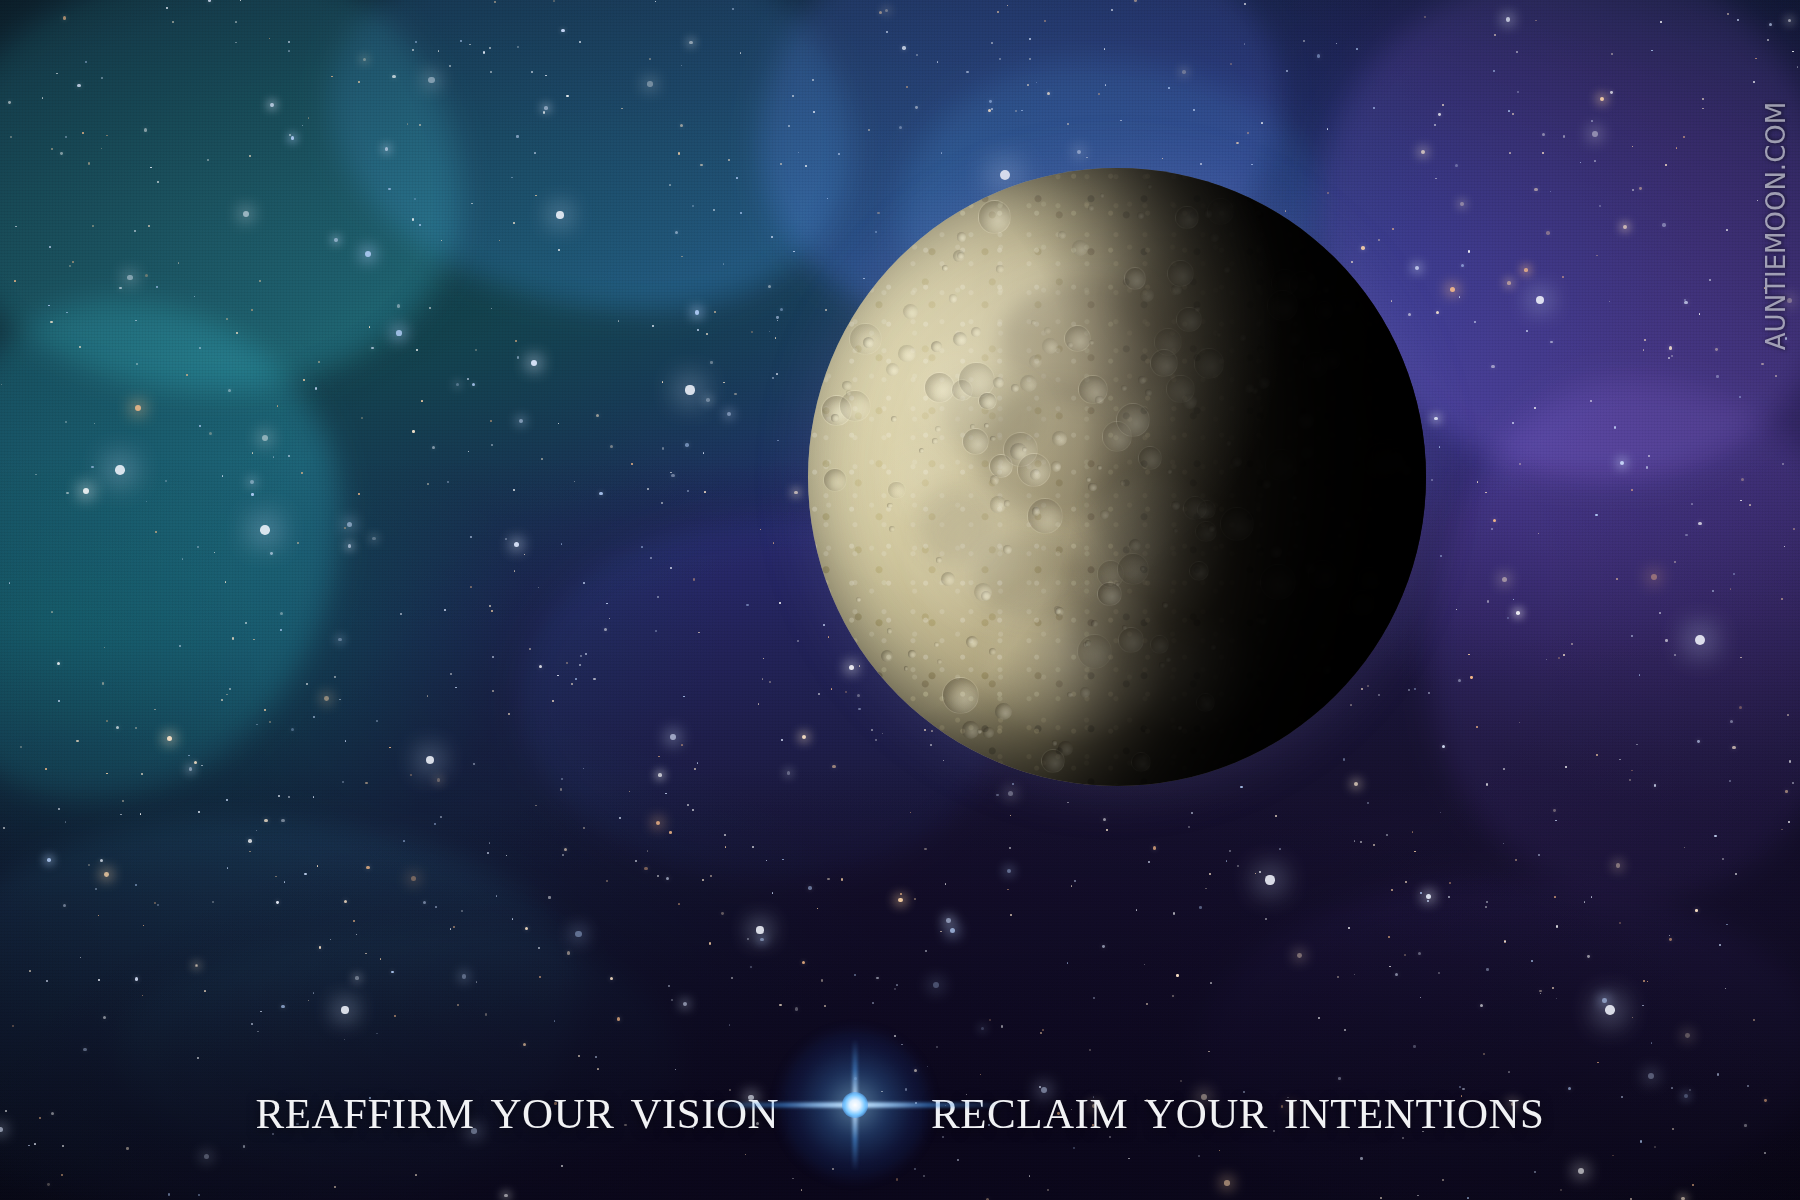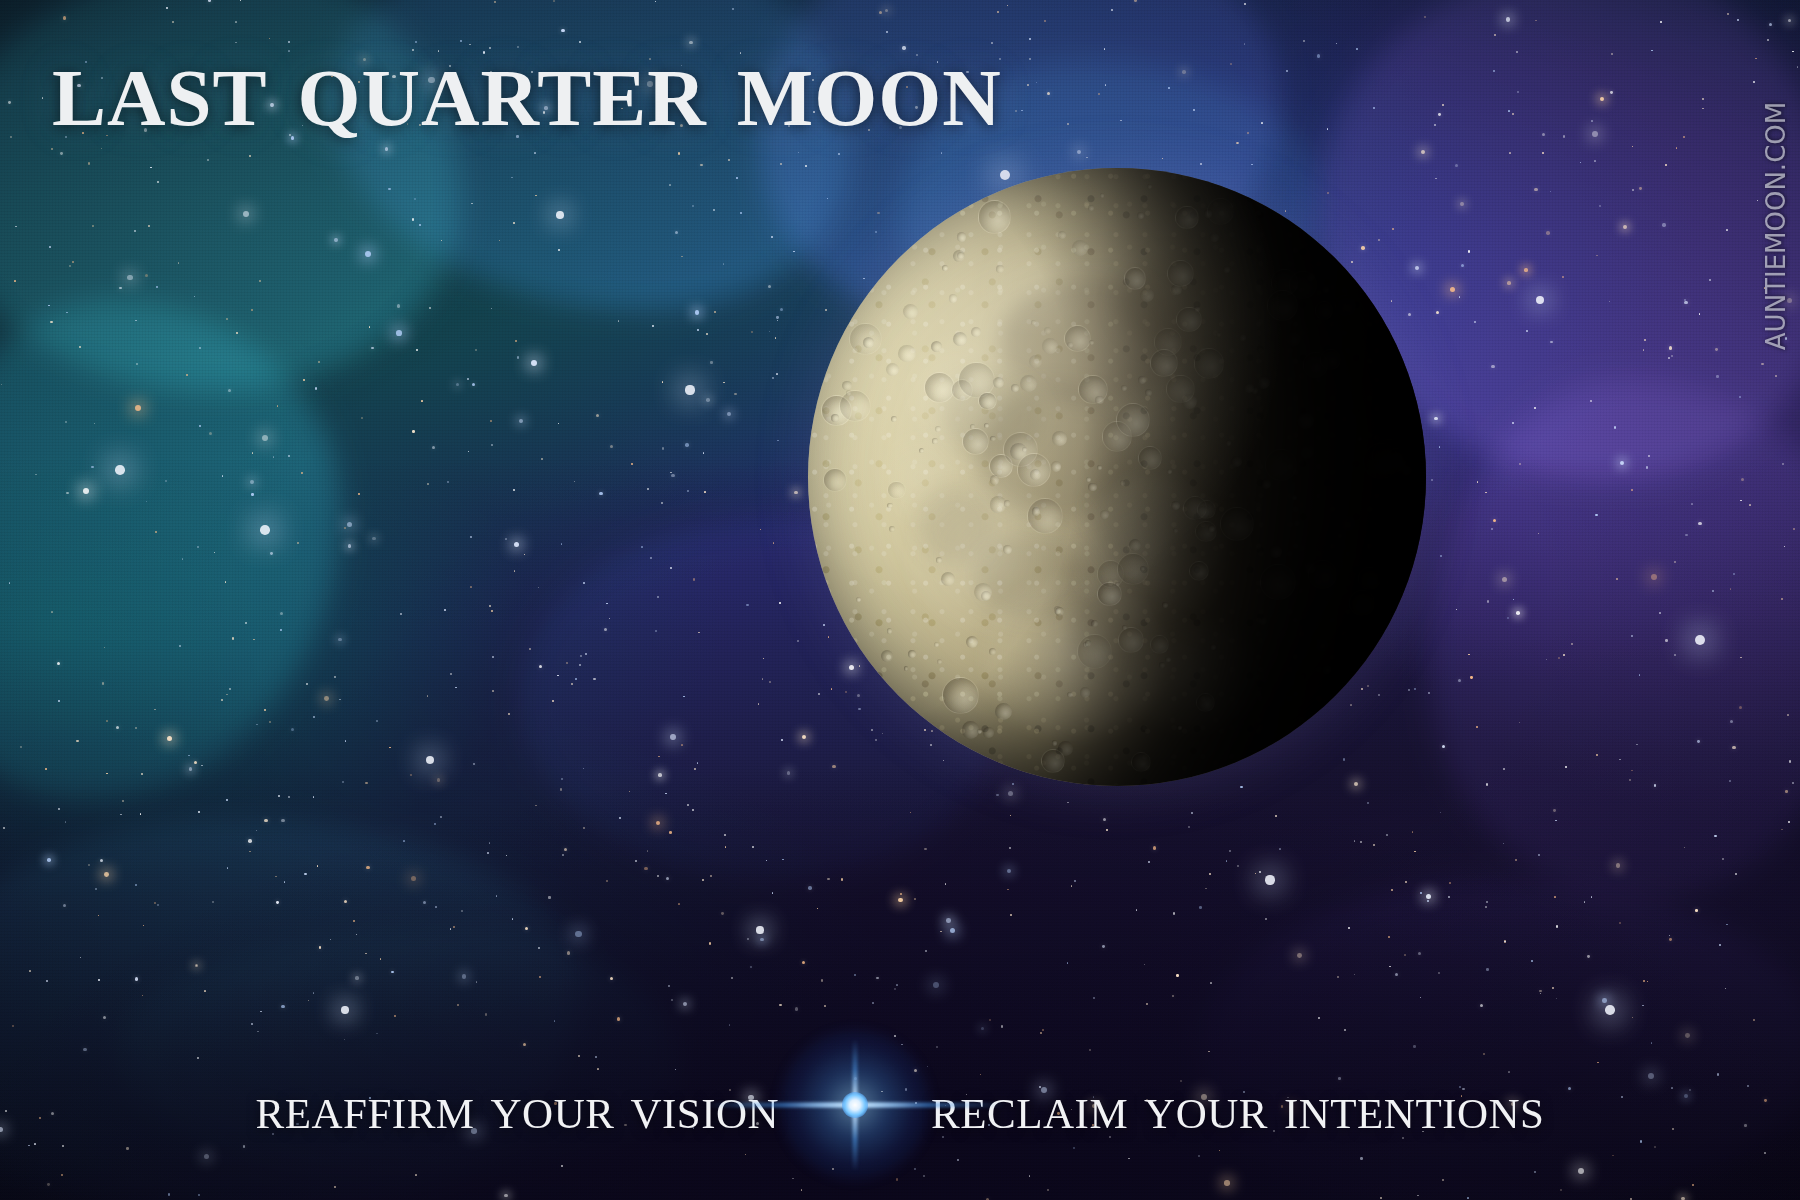--- a/index.html
+++ b/index.html
@@ -1457,21 +1457,20 @@
         <div class="crater" style="left: 80.6px; top: 357.8px; width: 6.7px; height: 6.7px; background: radial-gradient(circle at 62% 62%, rgba(255, 252, 232, 0.19) 0%, rgba(255, 250, 228, 0.07) 48%, rgba(255, 250, 228, 0) 72%); box-shadow: rgba(26, 20, 12, 0.24) 1.1px 0.8px 2px inset;"></div>
         <div class="crater" style="left: 369.3px; top: 556.8px; width: 5px; height: 5px; background: radial-gradient(circle at 62% 62%, rgba(255, 252, 232, 0.25) 0%, rgba(255, 250, 228, 0.1) 48%, rgba(255, 250, 228, 0) 72%); box-shadow: rgba(26, 20, 12, 0.22) 0.8px 0.6px 1.5px inset;"></div>
         <div class="crater" style="left: 148.5px; top: 83.8px; width: 7.1px; height: 7.1px; background: radial-gradient(circle at 62% 62%, rgba(255, 252, 232, 0.22) 0%, rgba(255, 250, 228, 0.09) 48%, rgba(255, 250, 228, 0) 72%); box-shadow: rgba(26, 20, 12, 0.21) 1.1px 0.9px 2.1px inset;"></div>
         <div class="crater" style="left: 346.3px; top: 160px; width: 28px; height: 28px; background: radial-gradient(circle at 62% 62%, rgba(255, 252, 232, 0.15) 0%, rgba(255, 250, 228, 0.06) 48%, rgba(255, 250, 228, 0) 72%); box-shadow: rgba(26, 20, 12, 0.14) 4.5px 3.4px 8.4px inset; border: 1px solid rgba(255, 250, 225, 0.05);"></div>
         <div class="crater" style="left: 244.1px; top: 263.1px; width: 14.5px; height: 14.5px; background: radial-gradient(circle at 62% 62%, rgba(255, 252, 232, 0.38) 0%, rgba(255, 250, 228, 0.15) 48%, rgba(255, 250, 228, 0) 72%); box-shadow: rgba(26, 20, 12, 0.18) 2.3px 1.7px 4.4px inset;"></div>
       </div>
     <div class="moon-shade"></div>
     <div class="moon-rim"></div>
   </div>
 
-  <h1 class="title">Last Quarter Moon</h1>
 
   <div class="tagline">
     <span class="seg">Reaffirm your vision</span>
     <span class="sep-slot"></span>
     <span class="seg">Reclaim your Intentions</span>
   </div>
 
   <div class="sparkle">
     <i class="sp-glow"></i>
     <i class="sp-d1"></i>

